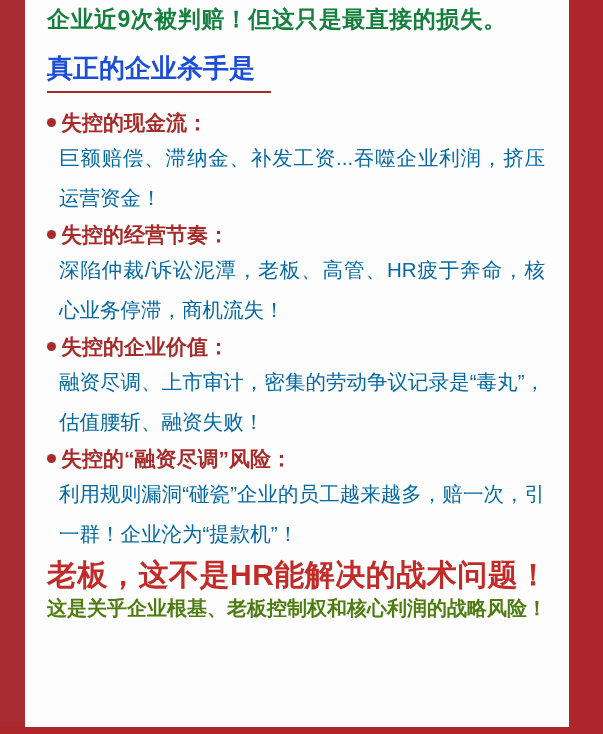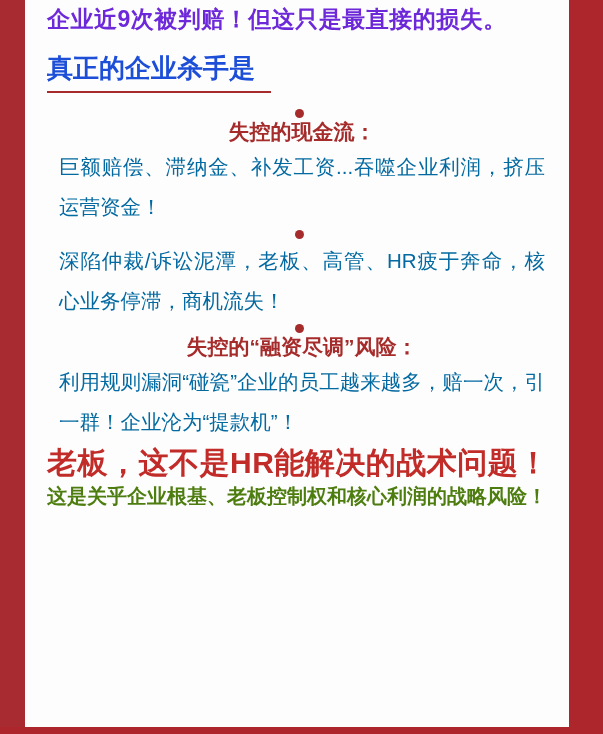--- a/index.html
+++ b/index.html
@@ -22,38 +22,37 @@
     position: absolute; left: 0; bottom: 0;
     width: 100%; height: 7px; background: #ad262b; z-index: 3;
   }
   .content {
     position: absolute; left: 25px; right: 34px; top: 0; bottom: 0;
     padding: 3px 12px 0 22px;
     background: #fdfdfd;
   }
   .intro-line {
     margin: 0;
-    font-size: 23px; font-weight: 800; color: #6d28d9;
+    font-size: 23px; font-weight: 800; color: #15803d;
     line-height: 32px; letter-spacing: 0.5px;
   }
   .section-title { margin: 13px 0 0 0; }
   .section-title .underlined {
     display: inline-block;
     font-size: 26px; font-weight: 800; color: #1d4ed8;
     line-height: 28px;
     padding: 0 16px 9px 0;
     border-bottom: 2px solid #a82b2b;
   }
   .bullet-list { list-style: none; margin: 16px 0 0 0; padding: 0; }
   .bullet-item { margin: 0; }
   .bullet-heading {
     display: flex; align-items: center;
     font-size: 21px; font-weight: 800; color: #a62c2c;
     line-height: 27px;
-    flex-direction: column;
   }
   .dot {
     width: 9px; height: 9px; border-radius: 50%;
     background: #a62c2c; margin-right: 5px; flex: 0 0 auto;
   }
   .bullet-body {
     margin: 2px 12px 3px 12px;
     font-size: 20.5px; font-weight: 400; color: #0369a1;
     line-height: 40px; text-align: justify;
   }
@@ -84,22 +83,30 @@
       <li class="bullet-item">
         <div class="bullet-heading">
           <span class="dot"></span>
           <span>失控的现金流：</span>
         </div>
         <p class="bullet-body">巨额赔偿、滞纳金、补发工资...吞噬企业利润，挤压运营资金！</p>
       </li>
       <li class="bullet-item">
         <div class="bullet-heading">
           <span class="dot"></span>
+          <span>失控的经营节奏：</span>
         </div>
         <p class="bullet-body">深陷仲裁/诉讼泥潭，老板、高管、HR疲于奔命，核心业务停滞，商机流失！</p>
+      </li>
+      <li class="bullet-item">
+        <div class="bullet-heading">
+          <span class="dot"></span>
+          <span>失控的企业价值：</span>
+        </div>
+        <p class="bullet-body">融资尽调、上市审计，密集的劳动争议记录是“毒丸”，估值腰斩、融资失败！</p>
       </li>
       <li class="bullet-item">
         <div class="bullet-heading">
           <span class="dot"></span>
           <span>失控的“融资尽调”风险：</span>
         </div>
         <p class="bullet-body">利用规则漏洞“碰瓷”企业的员工越来越多，赔一次，引一群！企业沦为“提款机”！</p>
       </li>
     </ul>
 

